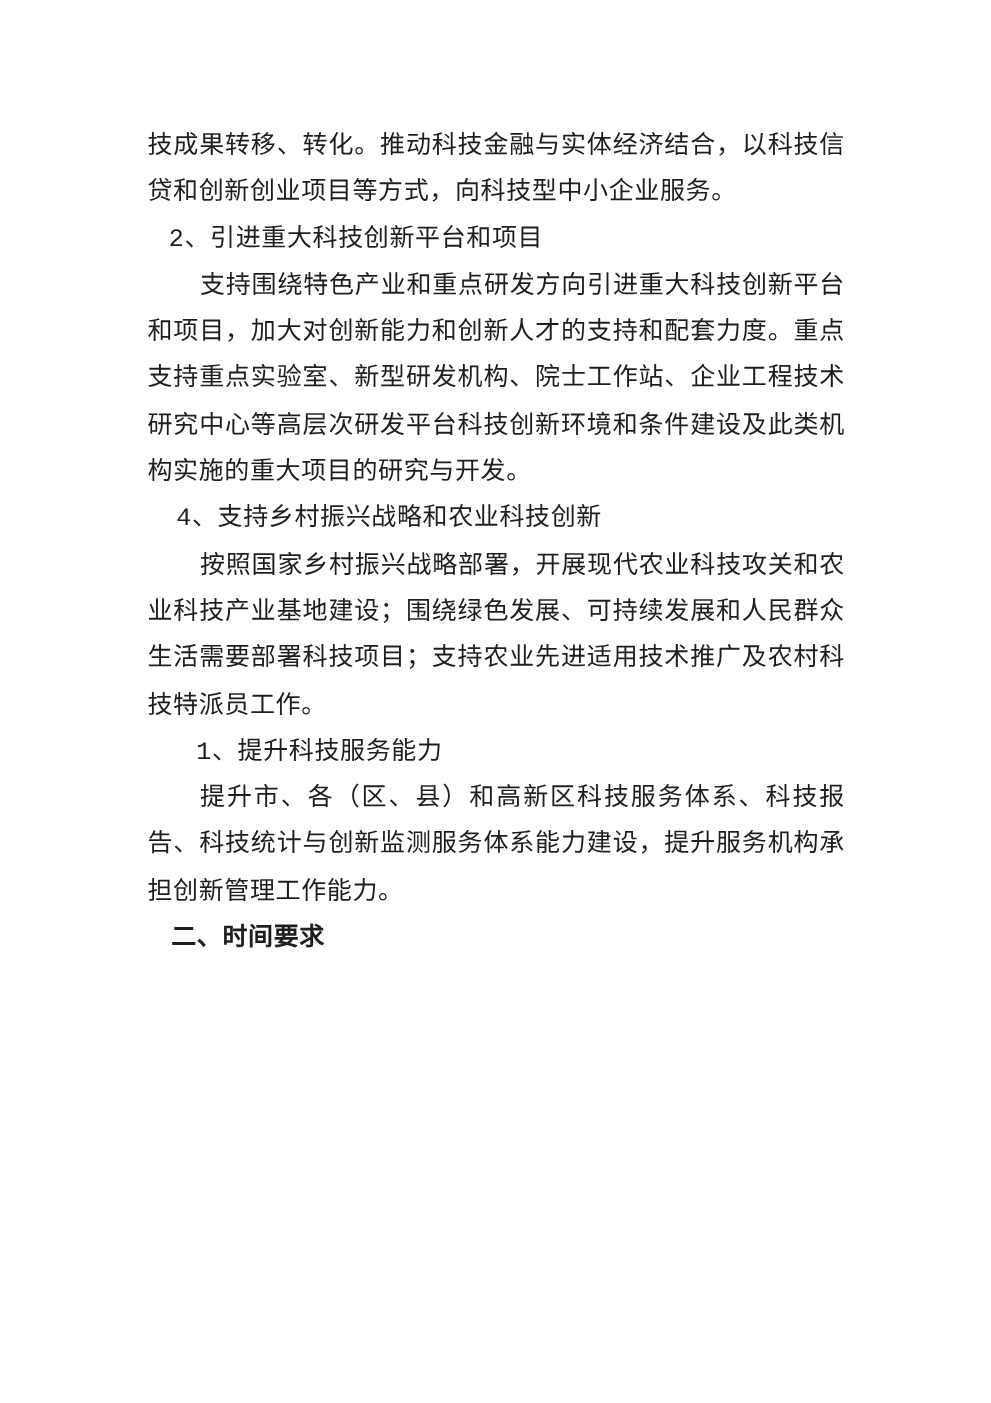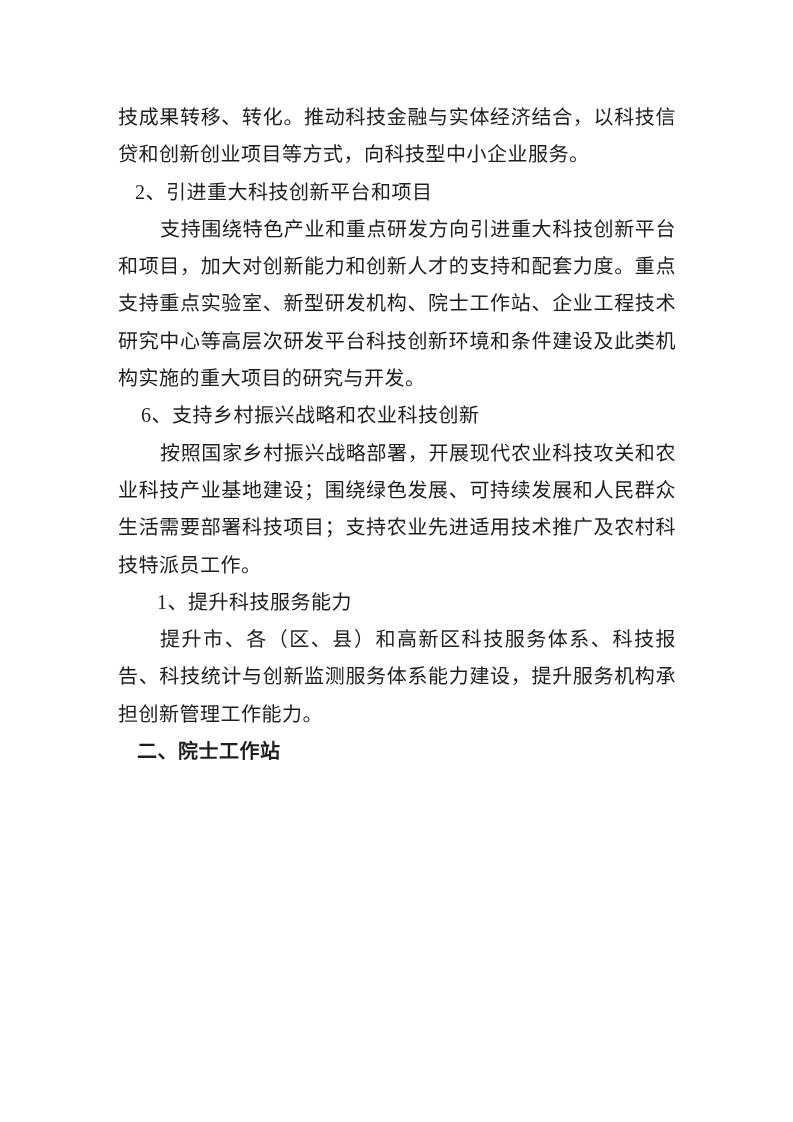--- a/index.html
+++ b/index.html
@@ -6,21 +6,21 @@
     margin: 0;
     padding: 0;
     background: #ffffff;
   }
   .page {
     position: relative;
     width: 793px;
     height: 1122px;
     background: #ffffff;
     overflow: hidden;
-    font-family: Liberation Serif, serif;
+    font-family: Liberation Mono, monospace;
     color: #1e1e1e;
   }
   .text-area {
     position: absolute;
     left: 118px;
     top: 99px;
     width: 558px;
     font-size: 20px;
     line-height: 37.3px;
     text-align: justify;
@@ -49,27 +49,27 @@
 
 <div class="page">
   <div class="text-area">
 
     <p class="para-cont">技成果转移、转化。推动科技金融与实体经济结合，以科技信贷和创新创业项目等方式，向科技型中小企业服务。</p>
 
     <p class="h-num-a">2、引进重大科技创新平台和项目</p>
 
     <p class="para">支持围绕特色产业和重点研发方向引进重大科技创新平台和项目，加大对创新能力和创新人才的支持和配套力度。重点支持重点实验室、新型研发机构、院士工作站、企业工程技术研究中心等高层次研发平台科技创新环境和条件建设及此类机构实施的重大项目的研究与开发。</p>
 
-    <p class="h-num">6、支持乡村振兴战略和农业科技创新</p>
+    <p class="h-num">4、支持乡村振兴战略和农业科技创新</p>
 
     <p class="para">按照国家乡村振兴战略部署，开展现代农业科技攻关和农业科技产业基地建设；围绕绿色发展、可持续发展和人民群众生活需要部署科技项目；支持农业先进适用技术推广及农村科技特派员工作。</p>
 
     <p class="h-num-b">1、提升科技服务能力</p>
 
     <p class="para">提升市、各（区、县）和高新区科技服务体系、科技报告、科技统计与创新监测服务体系能力建设，提升服务机构承担创新管理工作能力。</p>
 
 
 
-    <p class="h-main">二、院士工作站</p>
+    <p class="h-main">二、时间要求</p>
 
 
   </div>
 </div>
 
 </body></html>

